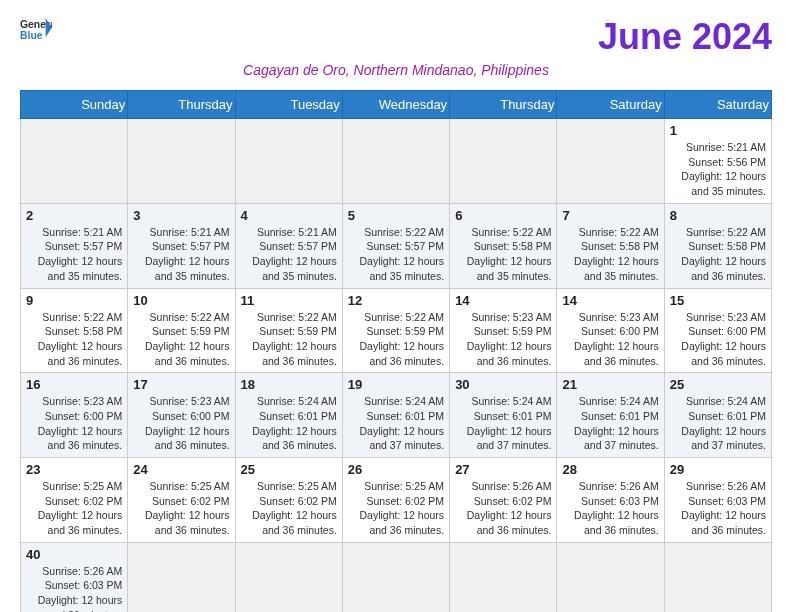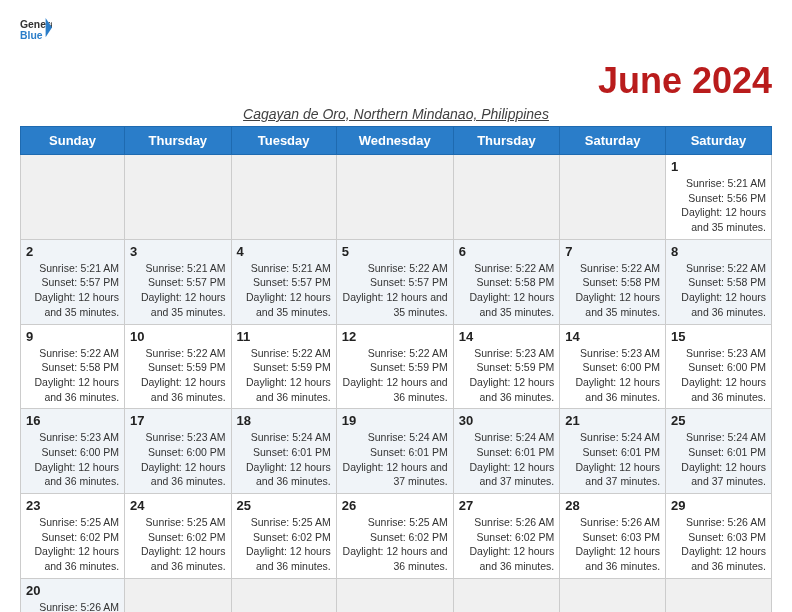--- a/index.html
+++ b/index.html
@@ -21,45 +21,43 @@
       align-items: center;
       gap: 4px;
     }
     .logo-icon {
       width: 32px;
       height: 28px;
     }
     .month-title {
       font-size: 36px;
       font-weight: bold;
-      color: #b91c1c;
+      color: #6d28d9;
       text-align: right;
-      margin-top: 44px;
     }
     .subtitle {
       text-align: center;
       font-size: 14px;
-      color: #404040;
-      margin-bottom: 4px;
+      color: #a21caf;
+      margin-bottom: 12px;
       font-style: italic;
-      text-decoration: underline;
     }
     table {
       width: 100%;
       border-collapse: collapse;
       border: 1px solid #ccc;
     }
     thead tr th {
       background-color: #2a7dc9;
       color: #fff;
       font-size: 13px;
-      font-weight: bold;
-      padding: 6px 22px;
+      font-weight: normal;
+      padding: 6px 2px;
       border: 1px solid #1e6ab0;
-      text-align: center;
+      text-align: right;
     }
     tbody tr td {
       border: 1px solid #ccc;
       vertical-align: top;
       padding: 4px 5px;
       background: #f9f9f9;
       width: calc(100% / 7);
       min-height: 72px;
       font-size: 11px;
       color: #333;
@@ -243,21 +241,21 @@
           <span class="day-number">28</span>
           <div class="day-info">Sunrise: 5:26 AM<br>Sunset: 6:03 PM<br>Daylight: 12 hours and 36 minutes.</div>
         </td>
         <td>
           <span class="day-number">29</span>
           <div class="day-info">Sunrise: 5:26 AM<br>Sunset: 6:03 PM<br>Daylight: 12 hours and 36 minutes.</div>
         </td>
       </tr>
       <tr>
         <td>
-          <span class="day-number">20</span>
+          <span class="day-number">40</span>
           <div class="day-info">Sunrise: 5:26 AM<br>Sunset: 6:03 PM<br>Daylight: 12 hours and 36 minutes.</div>
         </td>
         <td class="empty"></td>
         <td class="empty"></td>
         <td class="empty"></td>
         <td class="empty"></td>
         <td class="empty"></td>
         <td class="empty"></td>
       </tr>
     </tbody>

